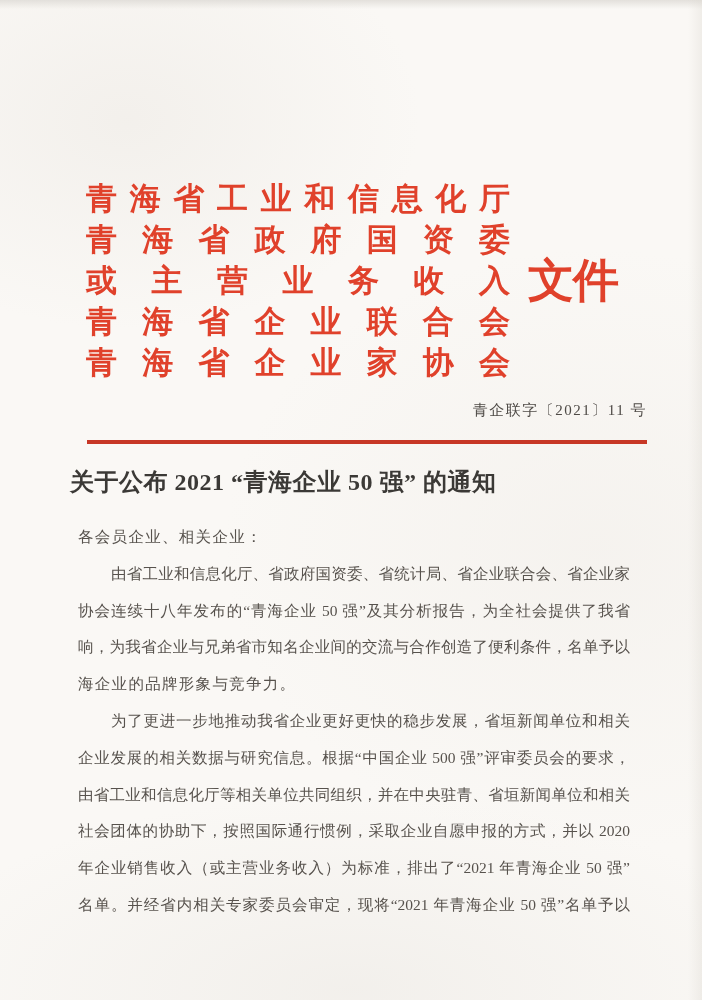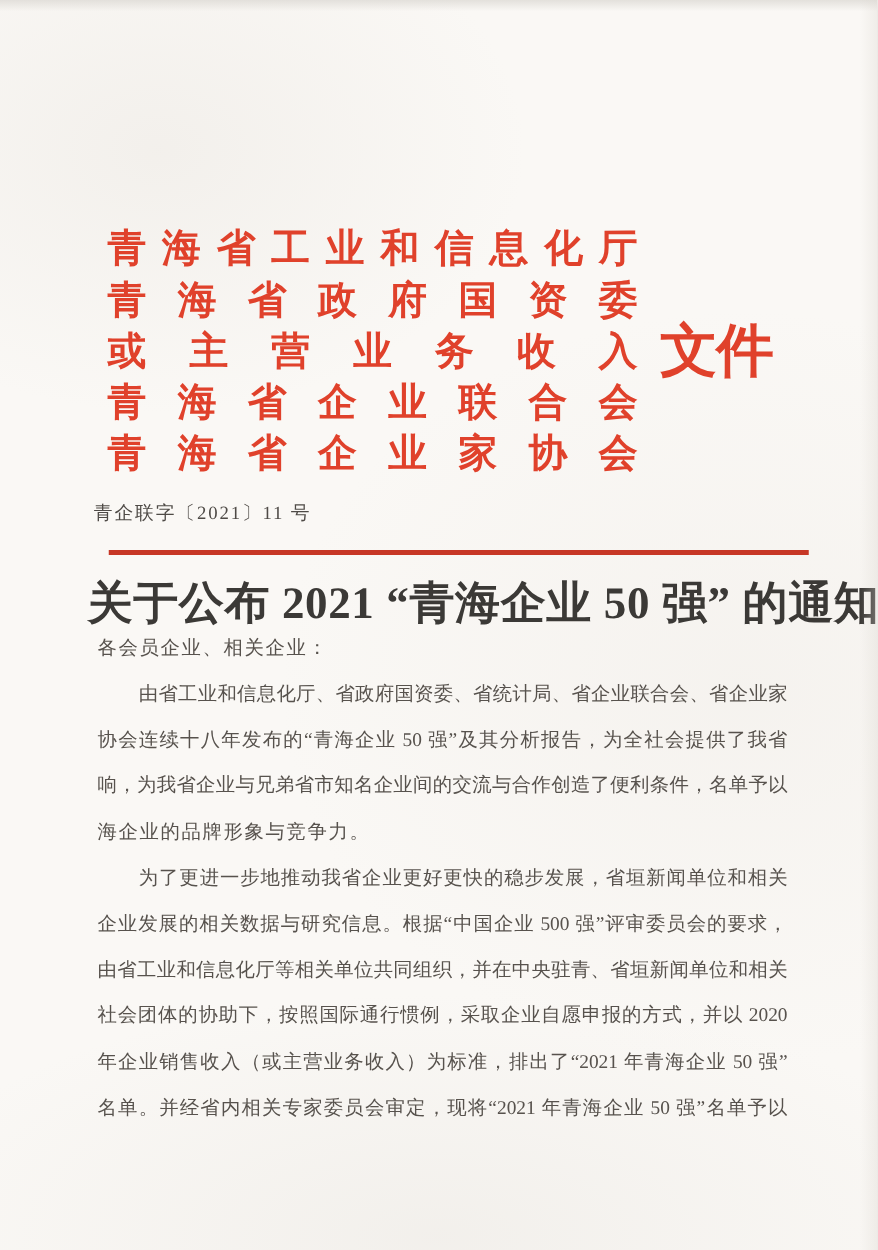--- a/index.html
+++ b/index.html
@@ -52,44 +52,44 @@
     position:absolute;left:528px;top:252px;
     font-size:46px;line-height:58px;font-weight:bold;
     color:var(--accent-red);
     letter-spacing:-1px;
     white-space:nowrap;
   }
 
   
   .doc-number{
     position:absolute;left:75px;top:401px;width:572px;
-    text-align:left;
+    text-align:right;
     font-size:15px;letter-spacing:1.5px;
     color:#4e4a46;
   }
 
   
   .red-line{
     position:absolute;left:87px;top:440px;width:560px;height:4px;
     background:var(--divider-red);
   }
 
   
   .title{
     position:absolute;left:70px;top:464px;width:580px;
     text-align:left;
-    font-size:36px;font-weight:bold;line-height:36px;
+    font-size:24px;font-weight:bold;line-height:36px;
     color:var(--title-text);
     letter-spacing:.5px;
     white-space:nowrap;
   }
 
   
   .body-block{
-    position:absolute;left:78px;top:501px;width:552px;
+    position:absolute;left:78px;top:519px;width:552px;
     font-size:15.5px;color:var(--body-text);
   }
   .body-line{
     height:36.8px;line-height:36.8px;
     letter-spacing:1.3px;
     white-space:nowrap;
     text-align:left;
   }
   .body-line.justify{
     letter-spacing:0;

